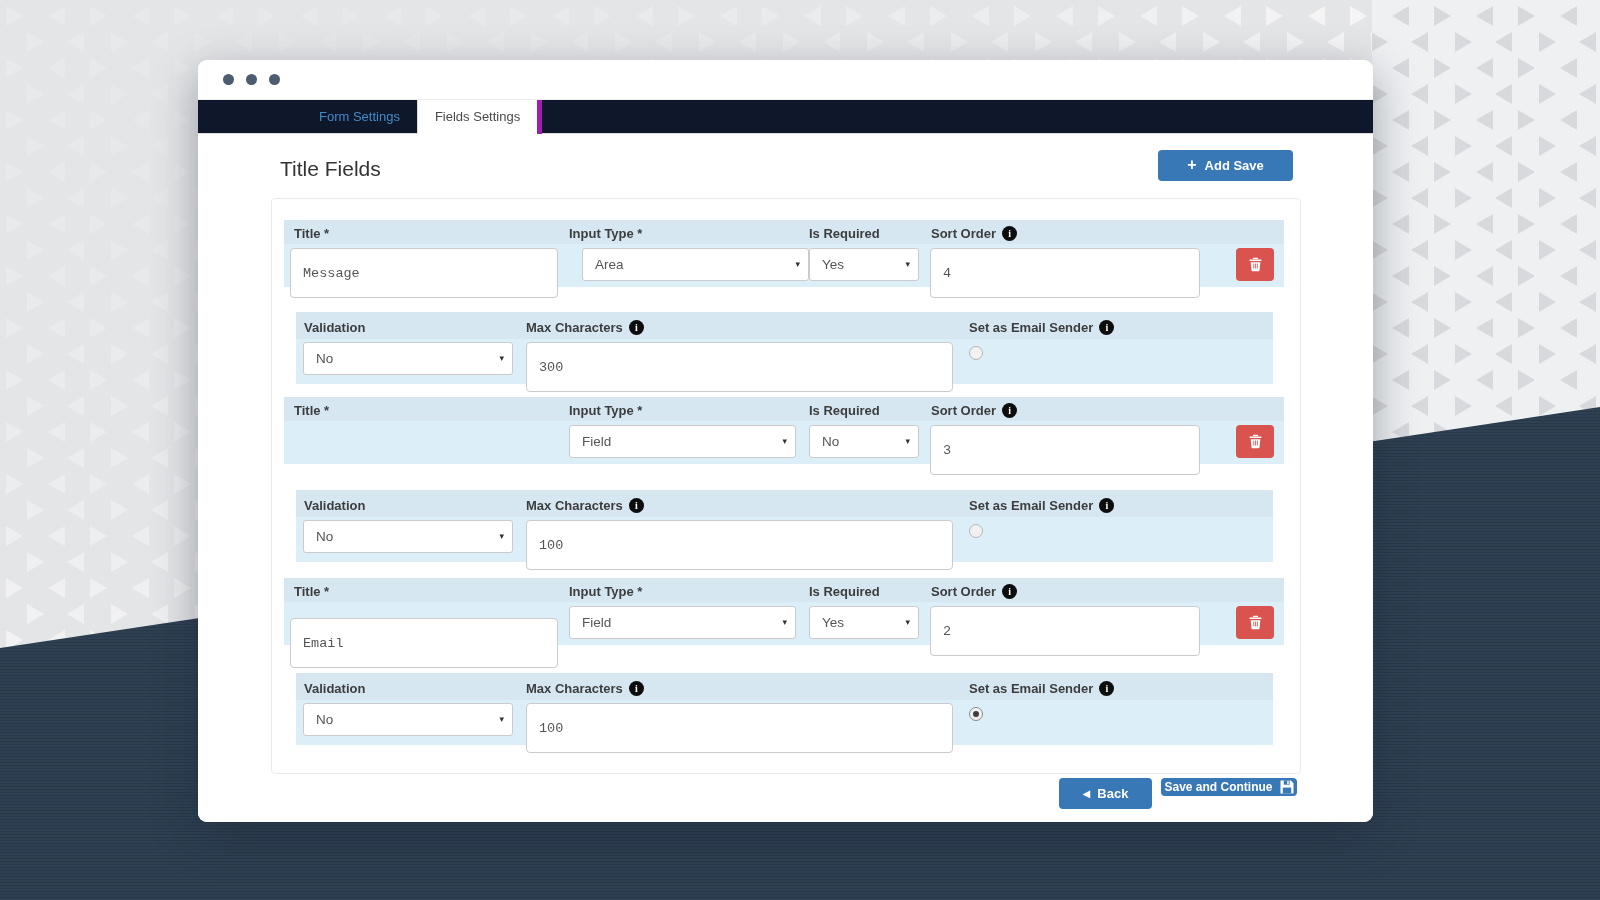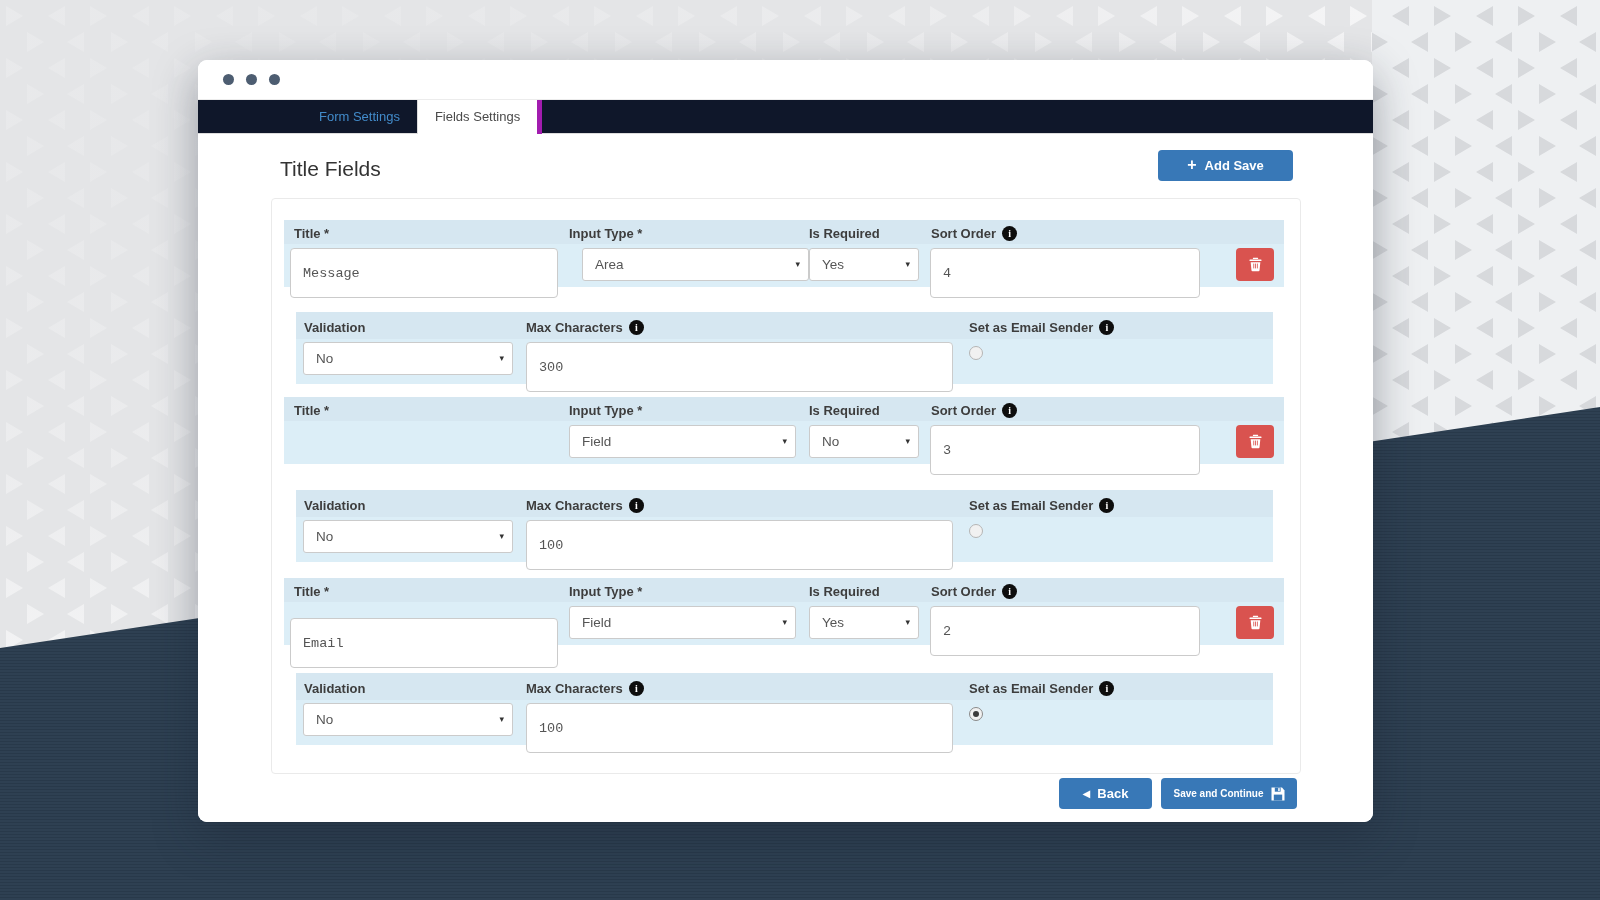--- a/index.html
+++ b/index.html
@@ -59,21 +59,21 @@
   .btn-del { position:absolute; top:4px; width:38px; height:33px; background:#d9534f; border:none;
              border-radius:4px; cursor:pointer; display:flex; align-items:center; justify-content:center; }
 
   .radio { position:absolute; top:7px; width:14px; height:14px; border-radius:50%;
            border:1px solid #b5b5b5; background:#f1f1f1; cursor:pointer; }
   .radio.checked { border-color:#8a8a8a; }
   .radio.checked::after { content:""; position:absolute; left:3px; top:3px; width:6px; height:6px;
            border-radius:50%; background:#3c3c3c; }
 
   .btn-back { position:absolute; left:861px; top:643px; width:93px; height:31px; }
-  .btn-save { position:absolute; left:963px; top:643px; width:136px; height:31px; font-size:10px; }
+  .btn-save { position:absolute; left:963px; top:643px; width:136px; height:18px; font-size:12px; }
   .back-glyph { font-size:10px; margin-right:7px; }
   .save-glyph { margin-left:7px; display:flex; }
 </style>
 </head>
 <body>
 
 <div class="stage">
 
   <svg class="bg" width="1600" height="900" aria-hidden="true">
     <defs>

